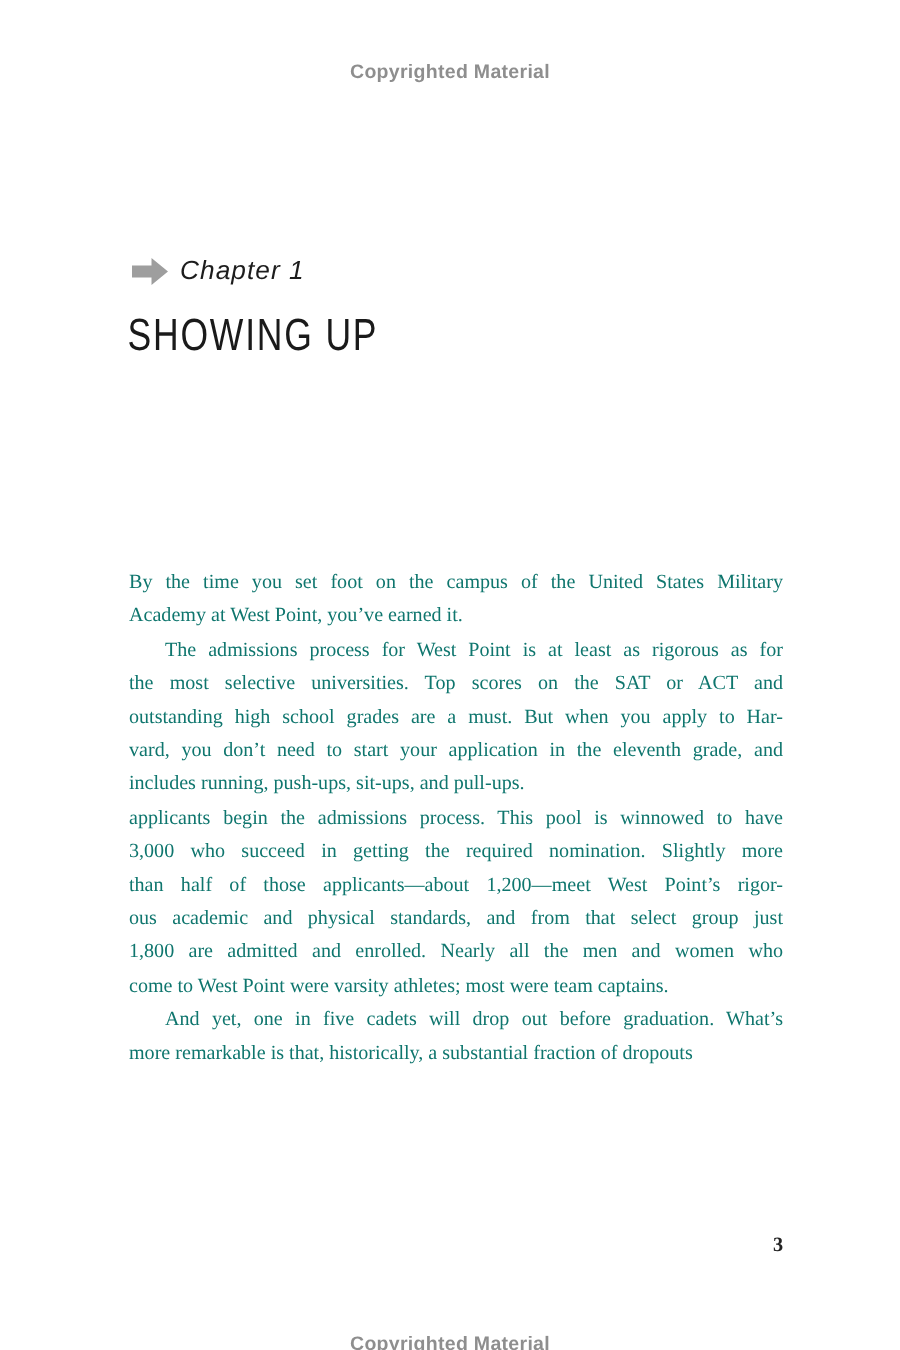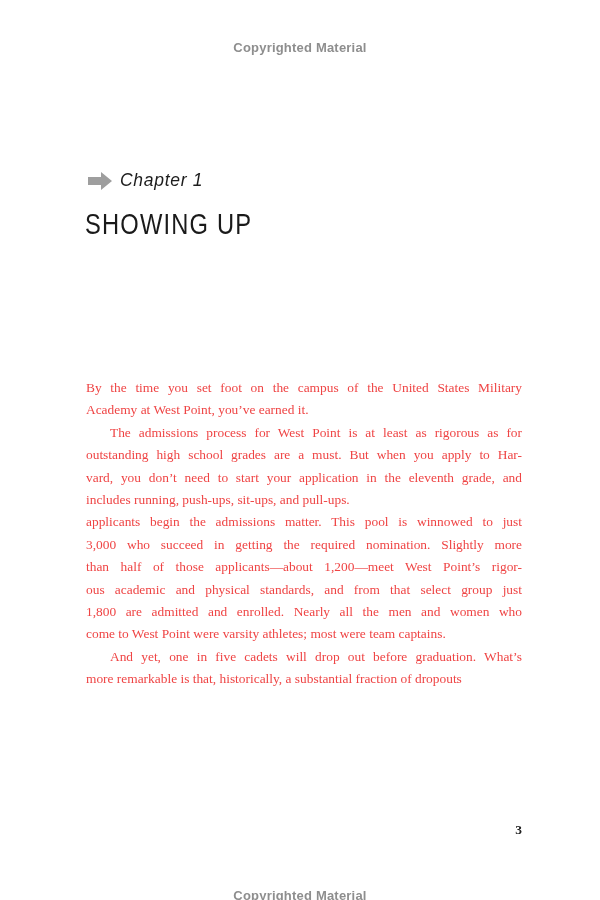--- a/index.html
+++ b/index.html
@@ -60,21 +60,21 @@
     white-space: nowrap;
   }
 
   .body-text {
     position: absolute;
     top: 377px;
     left: 86px;
     width: 436px;
     font-size: 13.4px;
     line-height: 22.4px;
-    color: #ef4444;
+    color: #0f766e;
   }
   .body-text .line {
     text-align: justify;
     text-align-last: justify;
   }
   .body-text .line.last { text-align-last: left; }
   .body-text .para.indent .line.first { text-indent: 24px; }
 
   .page-number {
     position: absolute;
@@ -106,26 +106,27 @@
 
   <h1 class="chapter-title">SHOWING UP</h1>
 
   <div class="body-text">
       <div class="para">
         <div class="line first">By the time you set foot on the campus of the United States Military</div>
         <div class="line last">Academy at West Point, you’ve earned it.</div>
       </div>
       <div class="para indent">
         <div class="line first">The admissions process for West Point is at least as rigorous as for</div>
+        <div class="line">the most selective universities. Top scores on the SAT or ACT and</div>
         <div class="line">outstanding high school grades are a must. But when you apply to Har-</div>
         <div class="line">vard, you don’t need to start your application in the eleventh grade, and</div>
         <div class="line last">includes running, push-ups, sit-ups, and pull-ups.</div>
       </div>
       <div class="para indent">
-        <div class="line">applicants begin the admissions matter. This pool is winnowed to just</div>
+        <div class="line">applicants begin the admissions process. This pool is winnowed to have</div>
         <div class="line">3,000 who succeed in getting the required nomination. Slightly more</div>
         <div class="line">than half of those applicants—about 1,200—meet West Point’s rigor-</div>
         <div class="line">ous academic and physical standards, and from that select group just</div>
         <div class="line">1,800 are admitted and enrolled. Nearly all the men and women who</div>
         <div class="line last">come to West Point were varsity athletes; most were team captains.</div>
       </div>
       <div class="para indent">
         <div class="line first">And yet, one in five cadets will drop out before graduation. What’s</div>
         <div class="line last">more remarkable is that, historically, a substantial fraction of dropouts</div>
       </div>

